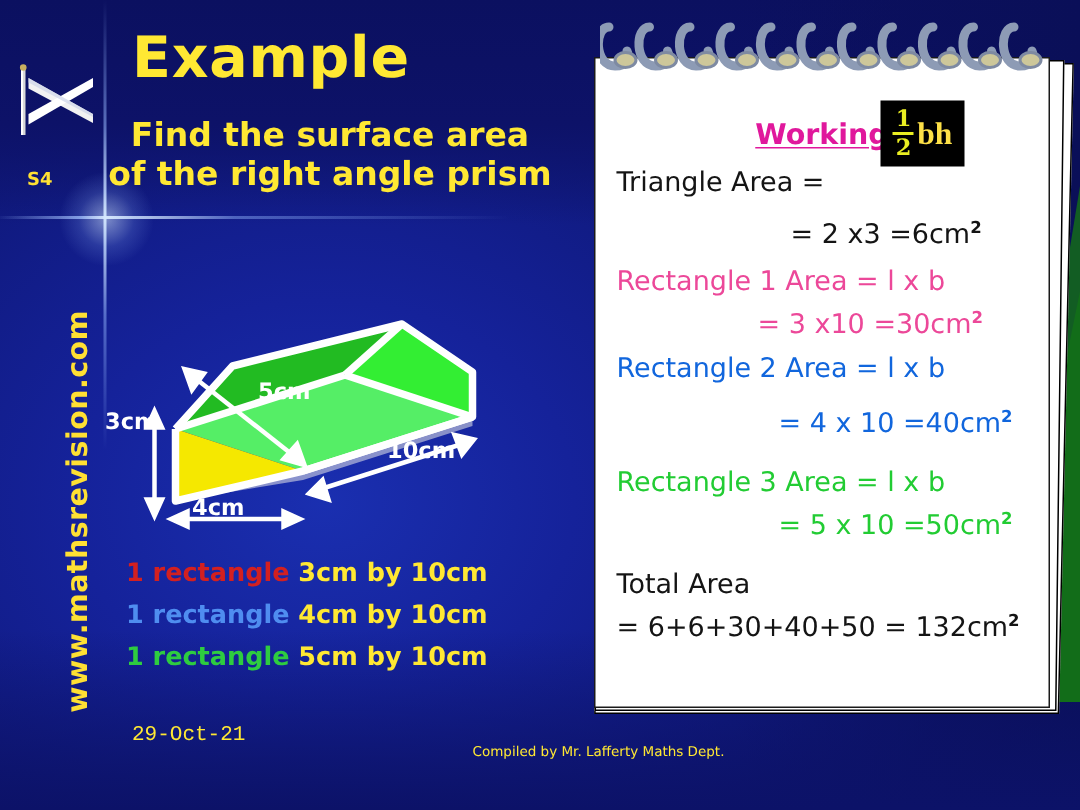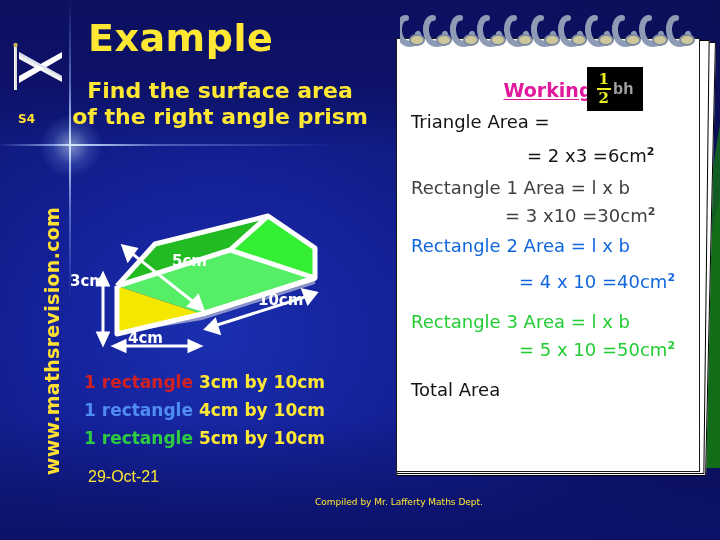--- a/index.html
+++ b/index.html
@@ -219,21 +219,21 @@
     text-underline-offset: 2px;
   }
 
   .w-line {
     position: absolute;
     font-family: "DejaVu Sans", sans-serif;
     font-size: 18px;
     white-space: nowrap;
   }
   .w-black { color: #141414; }
-  .w-red   { color: #404040; }
+  .w-red   { color: #ec4899; }
   .w-blue  { color: #1166dd; }
   .w-green { color: #22cc33; }
 
   .sup {
     font-size: 11px;
     vertical-align: super;
     font-weight: bold;
   }
 
   .frac-box {
@@ -253,34 +253,34 @@
     line-height: 1;
     color: #eaee22;
     font-size: 15px;
     font-weight: bold;
     font-family: "DejaVu Serif", serif;
   }
   .frac .num { padding: 0 2px; }
   .frac .bar { width: 14px; height: 2px; background: #eaee22; margin: 1px 0; }
   .frac .den { padding: 0 2px; }
   .frac-bh {
-    color: #a3a3a3;
-    font-size: 17px;
-    font-weight: bold;
+    color: #fde047;
+    font-size: 21px;
+    font-weight: bold;
+    font-family: Liberation Serif, serif;
+    margin-left: 1px;
+  }
+
+  
+  .footer-date {
+    position: absolute;
+    left: 88px; top: 482px;
+    color: #ffe833;
+    font-size: 14px;
     font-family: Liberation Mono, monospace;
-    margin-left: 1px;
-  }
-
-  
-  .footer-date {
-    position: absolute;
-    left: 88px; top: 468px;
-    color: #ffe833;
-    font-size: 16px;
-    font-family: Liberation Sans, sans-serif;
   }
   .footer-credit {
     position: absolute;
     left: 290px; top: 497px;
     color: #ffe833;
     font-size: 9px;
     font-family: "DejaVu Sans", sans-serif;
     padding-left: 25px;
   }
 </style>
@@ -418,20 +418,23 @@
       <div class="w-line w-blue" style="left:122px; top:232px;">
         <span>= 4 x 10 =40cm</span><span class="sup">2</span>
       </div>
 
       <div class="w-line w-green" style="left:14px; top:272px;">Rectangle 3 Area = l x b</div>
       <div class="w-line w-green" style="left:122px; top:300px;">
         <span>= 5 x 10 =50cm</span><span class="sup">2</span>
       </div>
 
       <div class="w-line w-black" style="left:14px; top:340px;text-align:center;">Total Area</div>
+      <div class="w-line w-black" style="left:14px; top:368px;">
+        <span>= 6+6+30+40+50 = 132cm</span><span class="sup">2</span>
+      </div>
     </div>
 
     <div class="spiral">
       <svg width="320" height="46" viewBox="0 0 320 46">
         <g>
           <g transform="translate(0,0)">
               <path d="M6,4 C-4,4 -4,30 10,30 C18,30 20,24 18,20" stroke="#8d9bb5" stroke-width="6" fill="none" stroke-linecap="round"></path>
               <ellipse cx="17" cy="26" rx="7" ry="5" fill="#cdc79a" stroke="#7e8aa2" stroke-width="2"></ellipse>
             </g>
           <g transform="translate(27,0)">

